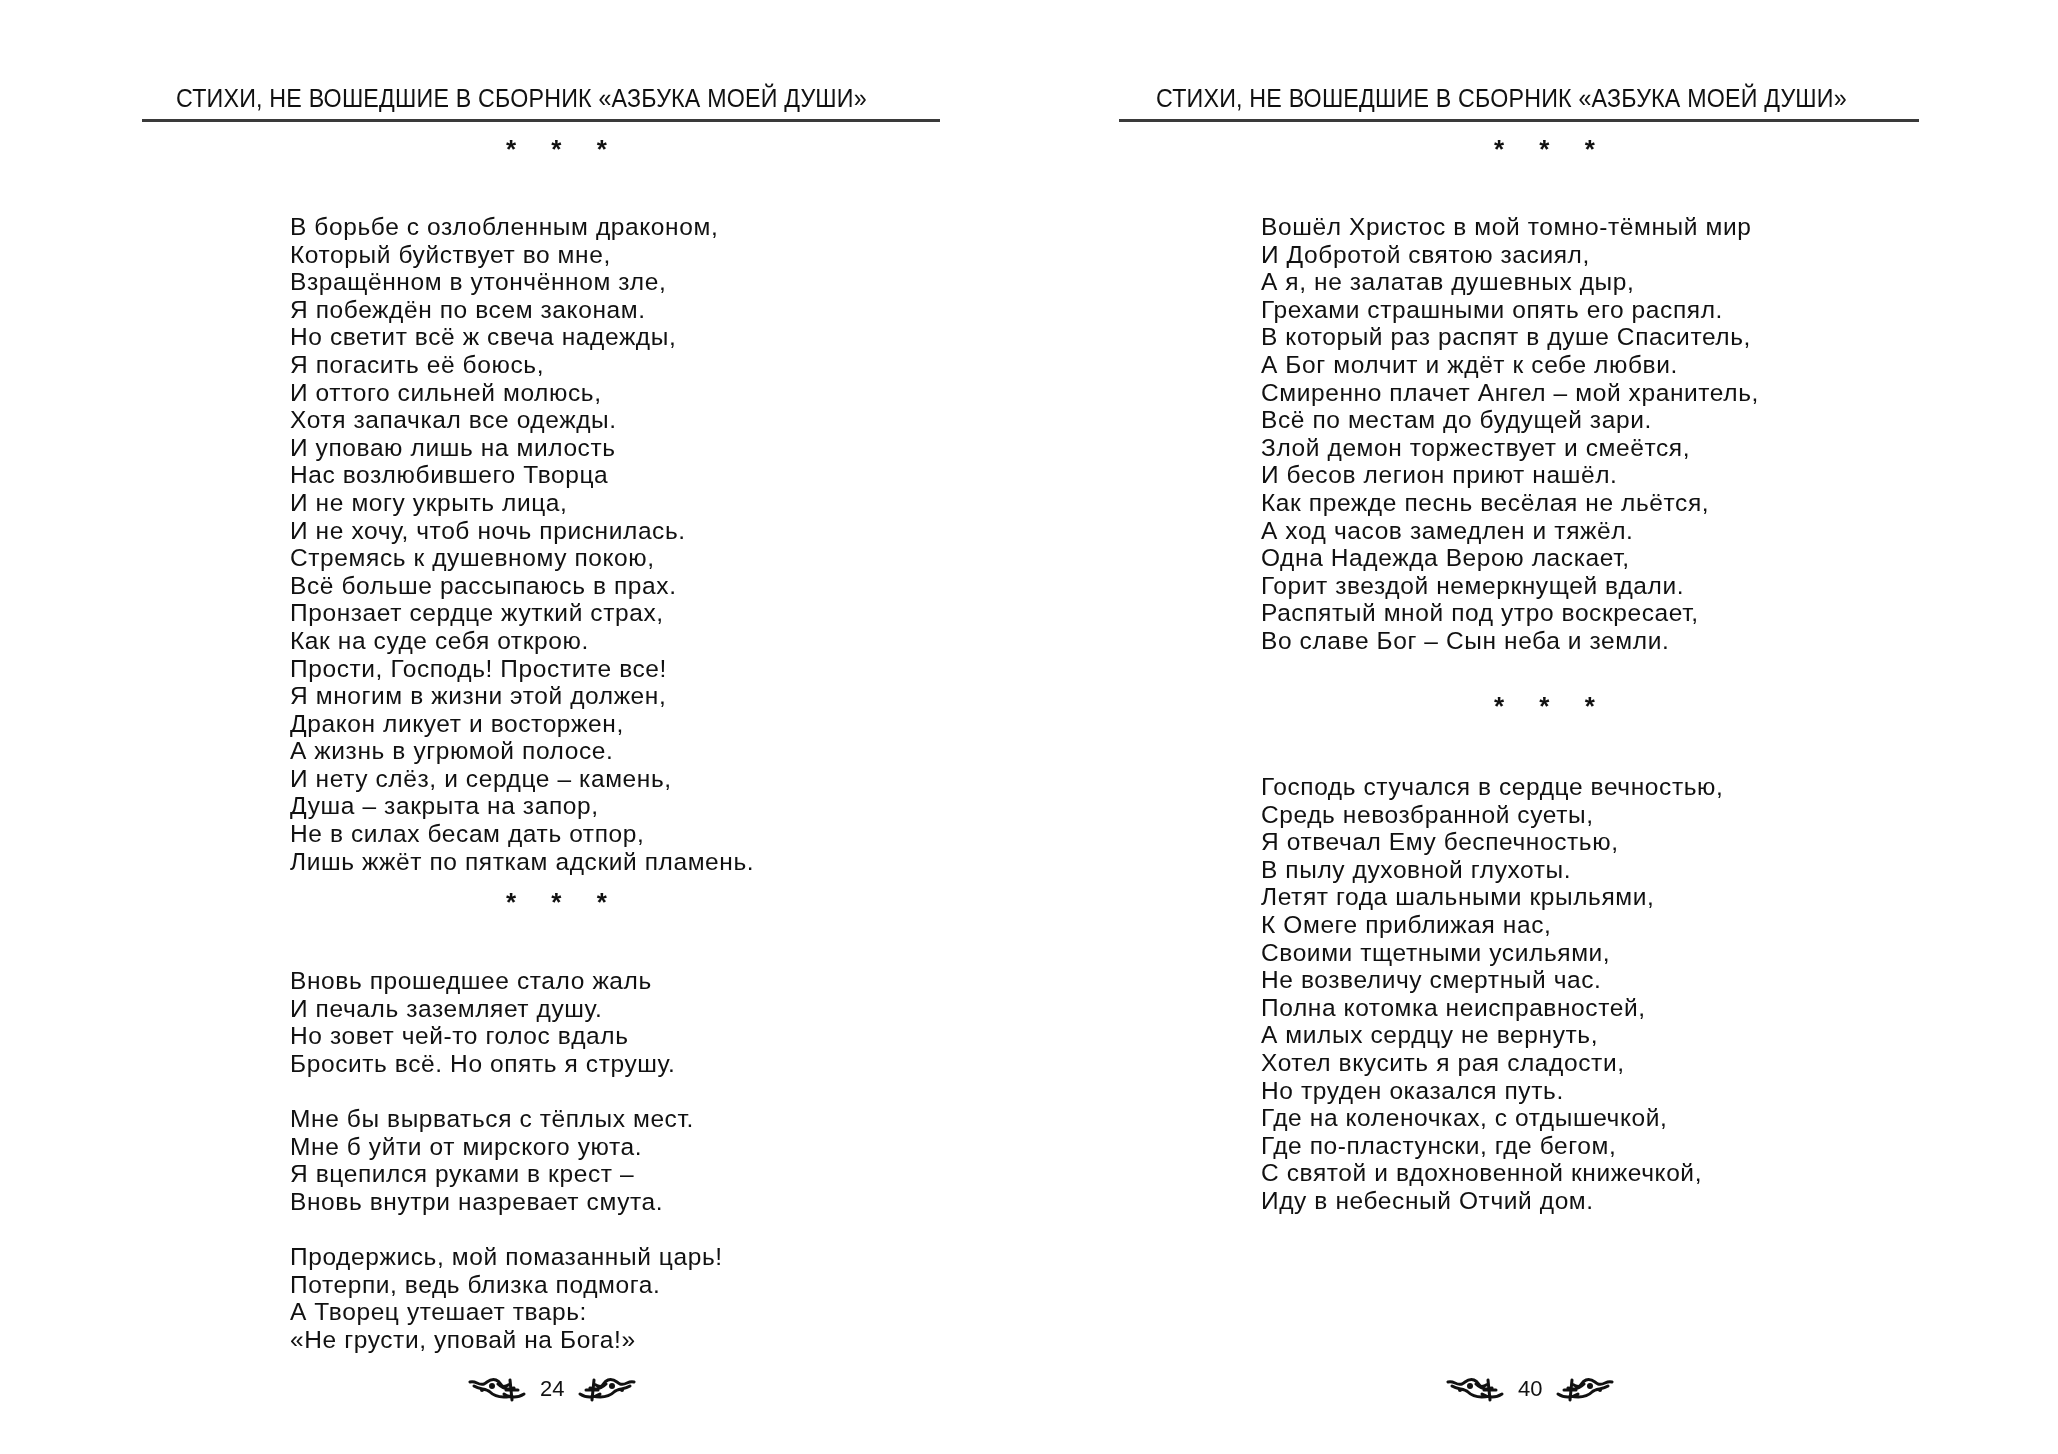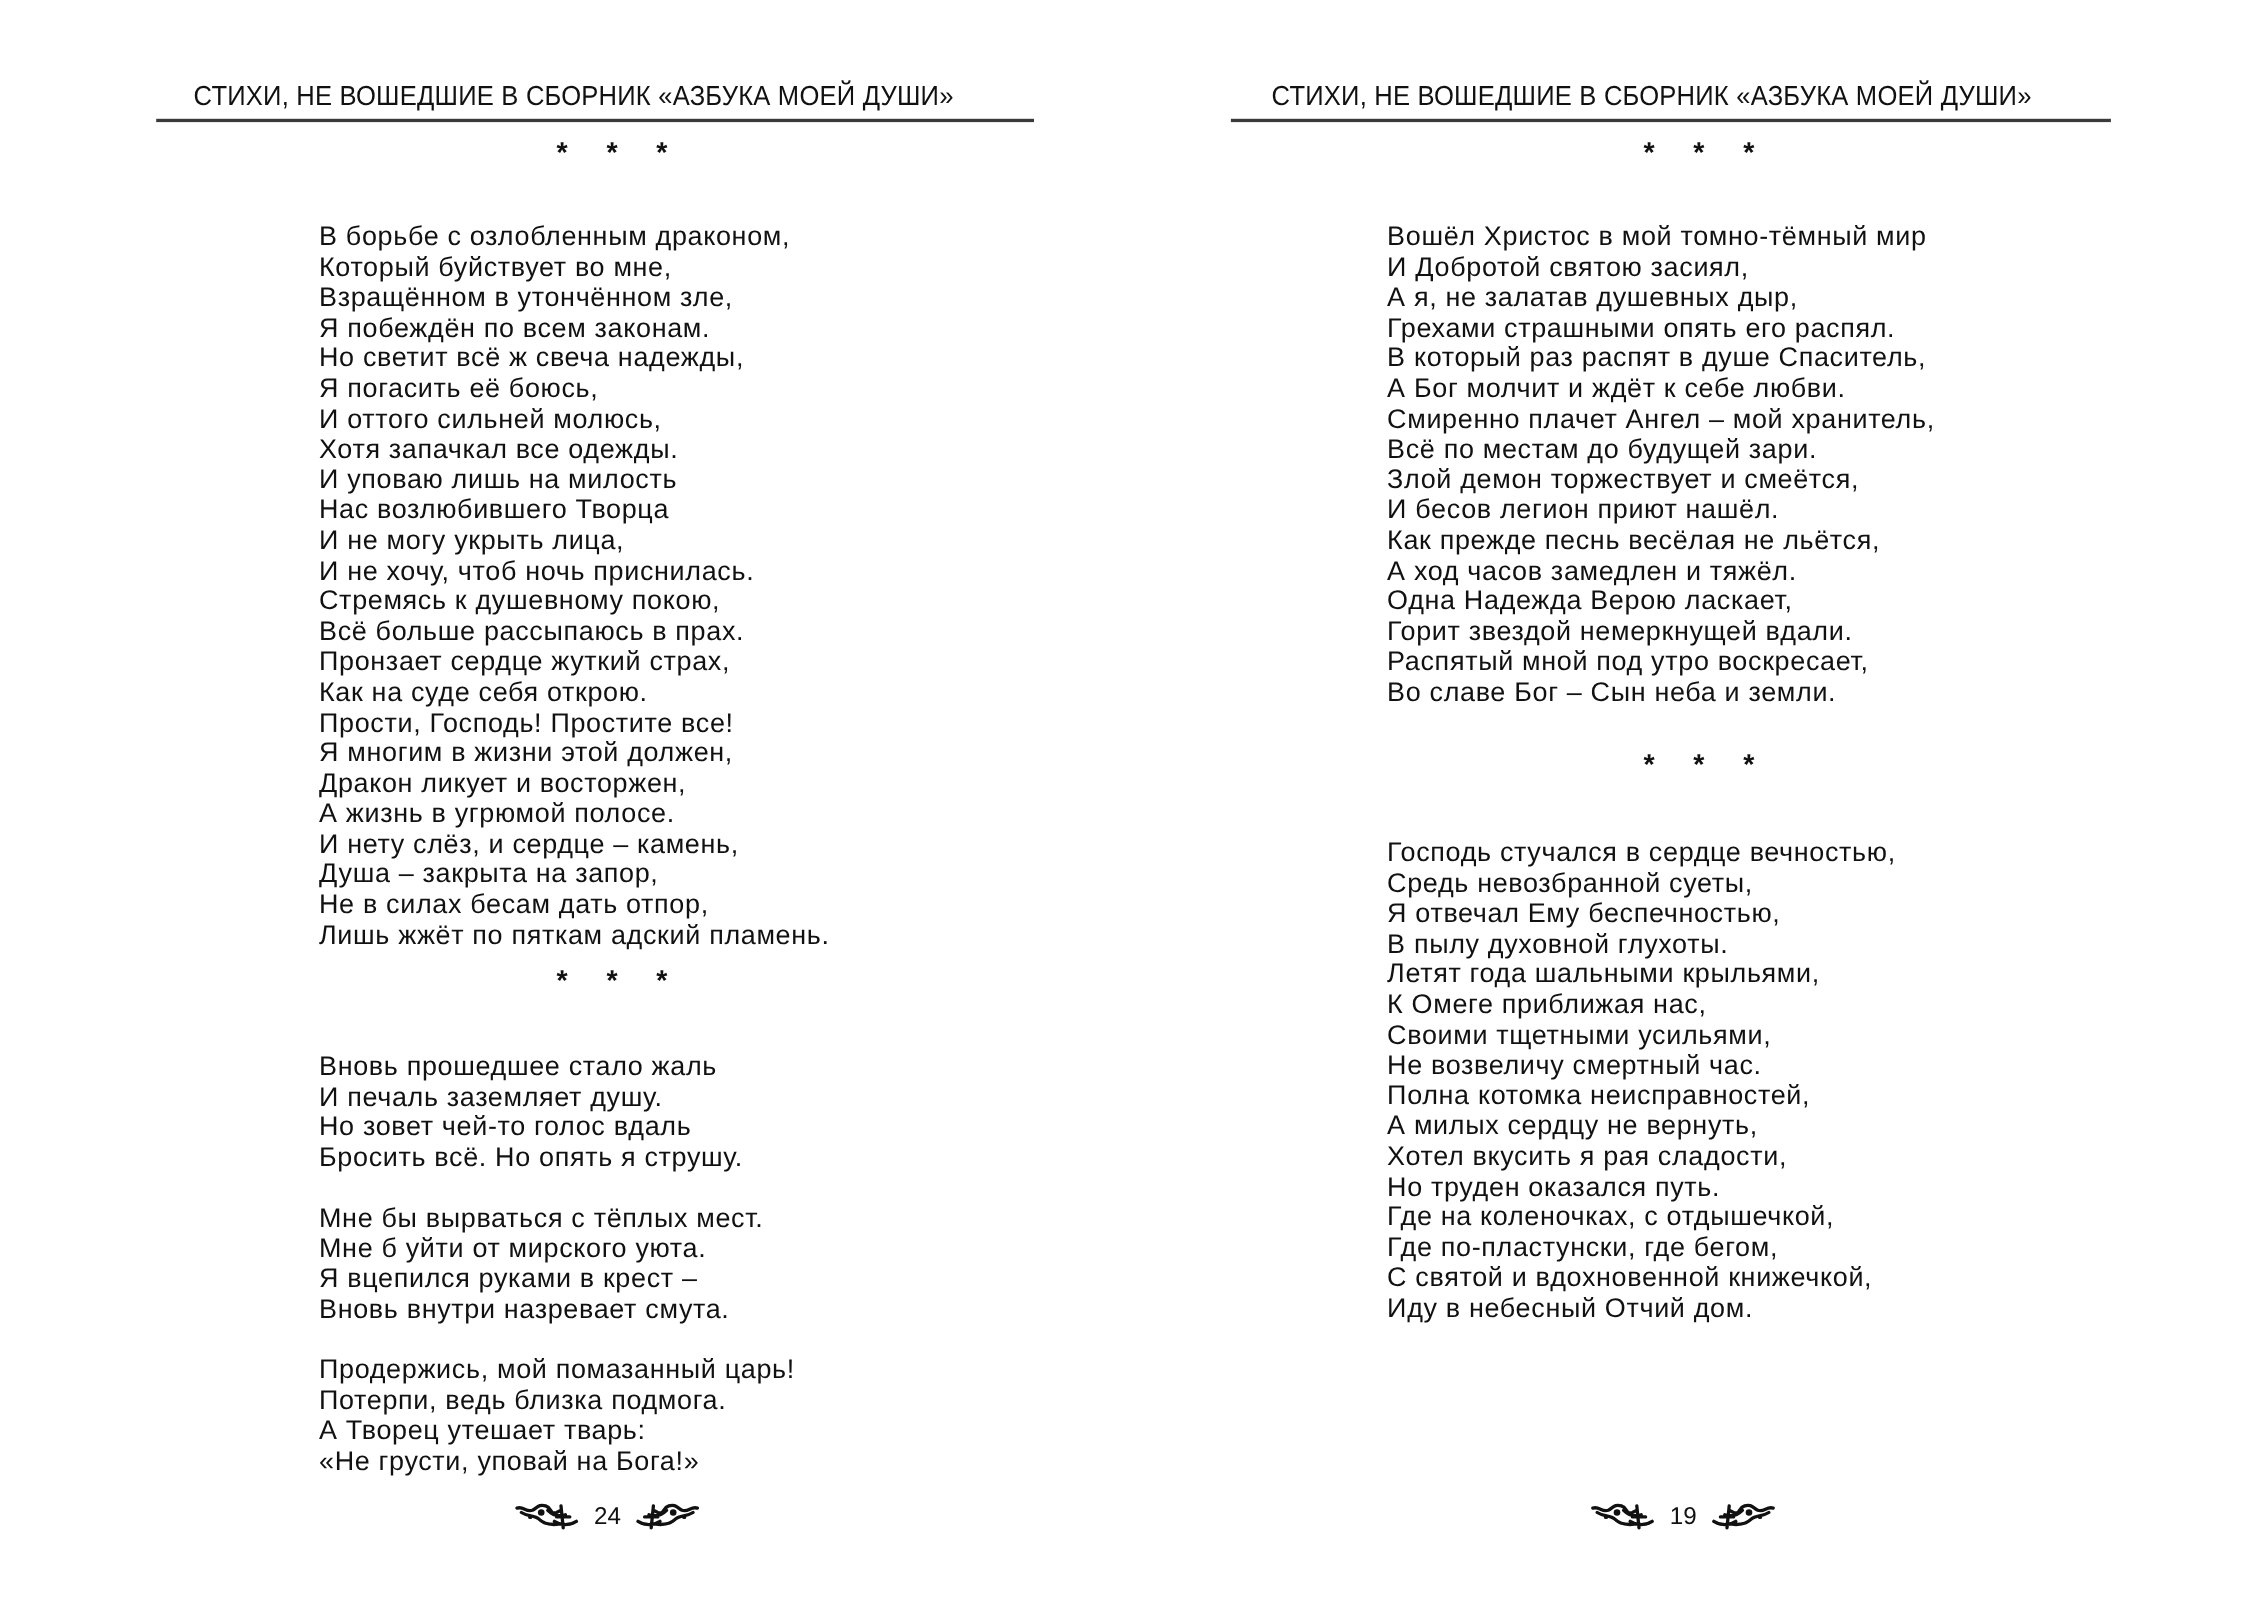--- a/index.html
+++ b/index.html
@@ -1,20 +1,20 @@
 <!DOCTYPE html>
 <html><head>
 <meta charset="utf-8">
 <style>
   html, body { margin: 0; padding: 0; background: #ffffff; }
   body {
     width: 2058px; height: 1454px; position: relative; overflow: hidden;
     font-family: "Liberation Sans", sans-serif; color: #111111;
   }
-  .page { position: absolute; top: 5px; height: 1027px; }
+  .page { position: absolute; top: 16px; height: 1027px; }
   .page-left { left: 0; width: 1029px; }
   .page-right { left: 1029px; width: 1029px; }
 
   .running-head {
     position: absolute; top: 68px;
     font-size: 25px; letter-spacing: 0.2px; white-space: nowrap;
     transform: scaleX(0.93); transform-origin: left top;
     color: #111;
   }
   .page-left .running-head { left: 176px; }
@@ -81,20 +81,20 @@
 
   <div class="stars" style="left:465px; top:675px;">* * *</div>
   <div class="poem" style="left:232px; top:720px;"><span class="line">Господь стучался в сердце вечностью,</span><span class="line">Средь невозбранной суеты,</span><span class="line">Я отвечал Ему беспечностью,</span><span class="line">В пылу духовной глухоты.</span><span class="line">Летят года шальными крыльями,</span><span class="line">К Омеге приближая нас,</span><span class="line">Своими тщетными усильями,</span><span class="line">Не возвеличу смертный час.</span><span class="line">Полна котомка неисправностей,</span><span class="line">А милых сердцу не вернуть,</span><span class="line">Хотел вкусить я рая сладости,</span><span class="line">Но труден оказался путь.</span><span class="line">Где на коленочках, с отдышечкой,</span><span class="line">Где по-пластунски, где бегом,</span><span class="line">С святой и вдохновенной книжечкой,</span><span class="line">Иду в небесный Отчий дом.</span></div>
 
   <div class="folio" style="left:417px;">
     <svg class="ornament" viewBox="0 0 58 26">
       <path d="M2 6 C8 4 10 10 16 8 C20 6 22 2 28 4 C34 6 32 12 38 10 L42 8 M6 10 C12 14 18 12 22 16 C26 20 34 22 44 20 M30 8 C34 12 40 14 46 12 M42 4 L44 24 M38 14 L50 14 M36 18 C42 22 50 22 56 18" fill="none" stroke="#111" stroke-width="3" stroke-linecap="round"></path>
       <circle cx="24" cy="10" r="3" fill="#111"></circle>
         <circle cx="14" cy="14" r="2" fill="#111"></circle>
     </svg>
-    <span>19</span>
+    <span>40</span>
     <svg class="ornament" viewBox="0 0 58 26" style="transform:scaleX(-1)">
       <path d="M2 6 C8 4 10 10 16 8 C20 6 22 2 28 4 C34 6 32 12 38 10 L42 8 M6 10 C12 14 18 12 22 16 C26 20 34 22 44 20 M30 8 C34 12 40 14 46 12 M42 4 L44 24 M38 14 L50 14 M36 18 C42 22 50 22 56 18" fill="none" stroke="#111" stroke-width="3" stroke-linecap="round"></path>
       <circle cx="24" cy="10" r="3" fill="#111"></circle>
         <circle cx="14" cy="14" r="2" fill="#111"></circle>
     </svg>
   </div>
 </div>
 
 </body></html>

